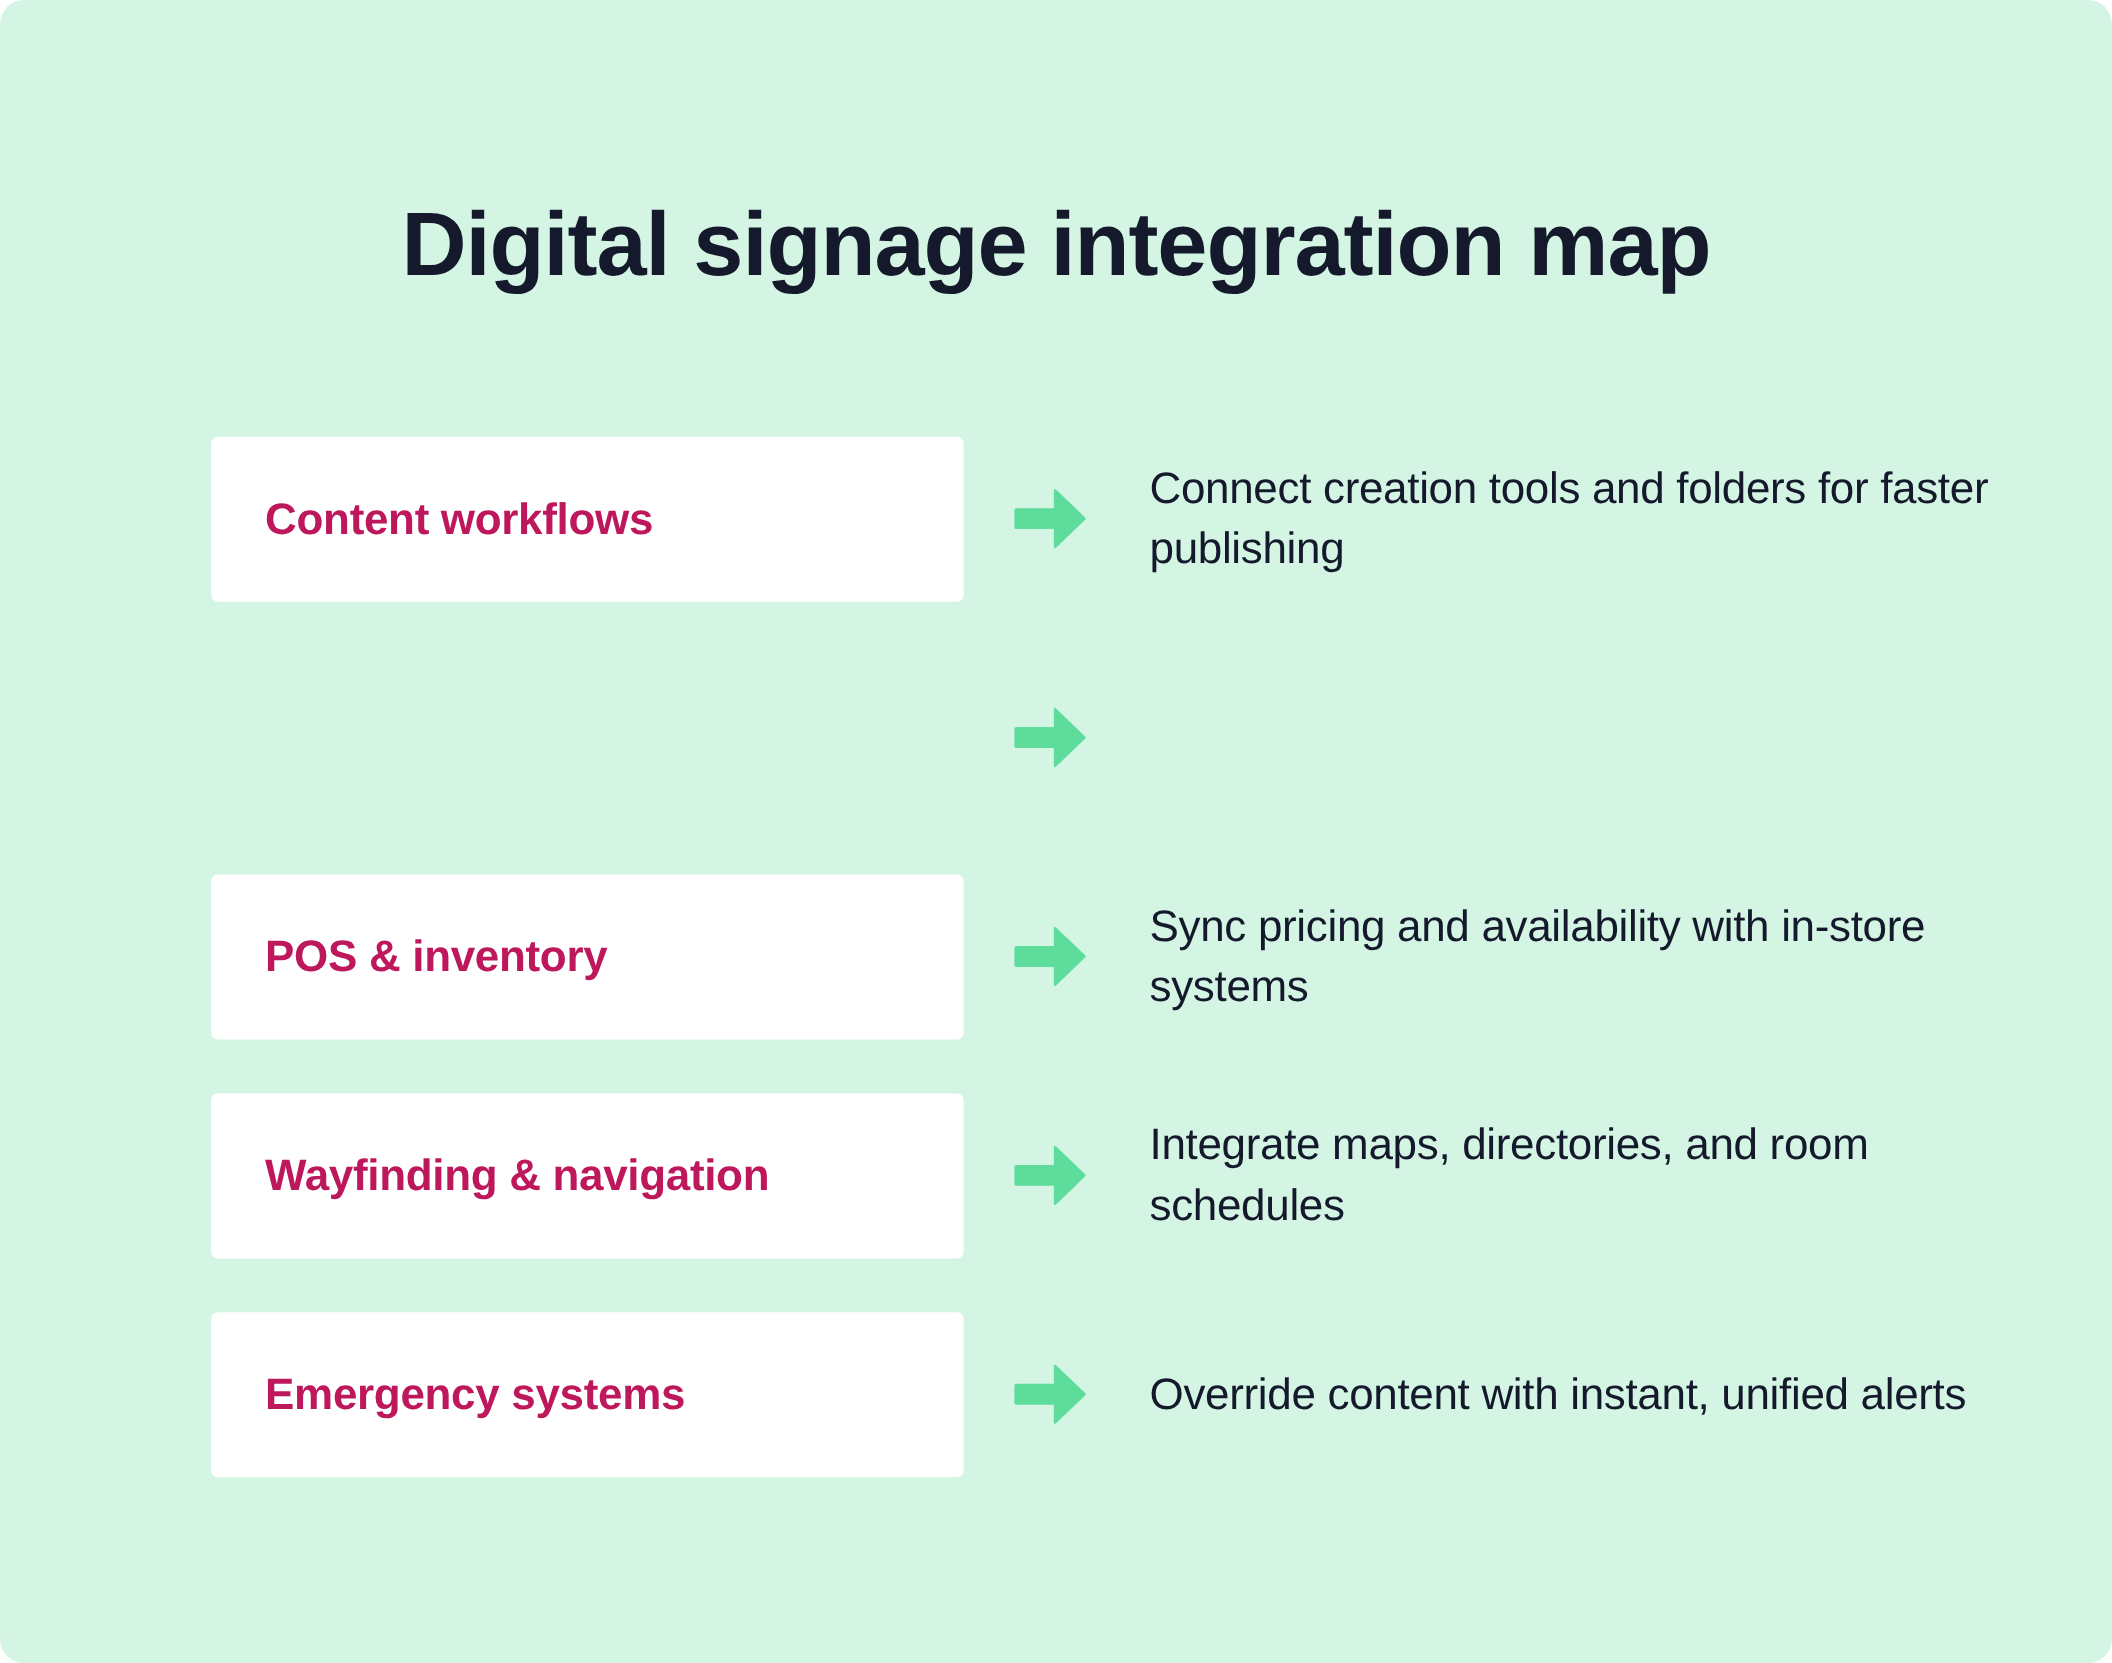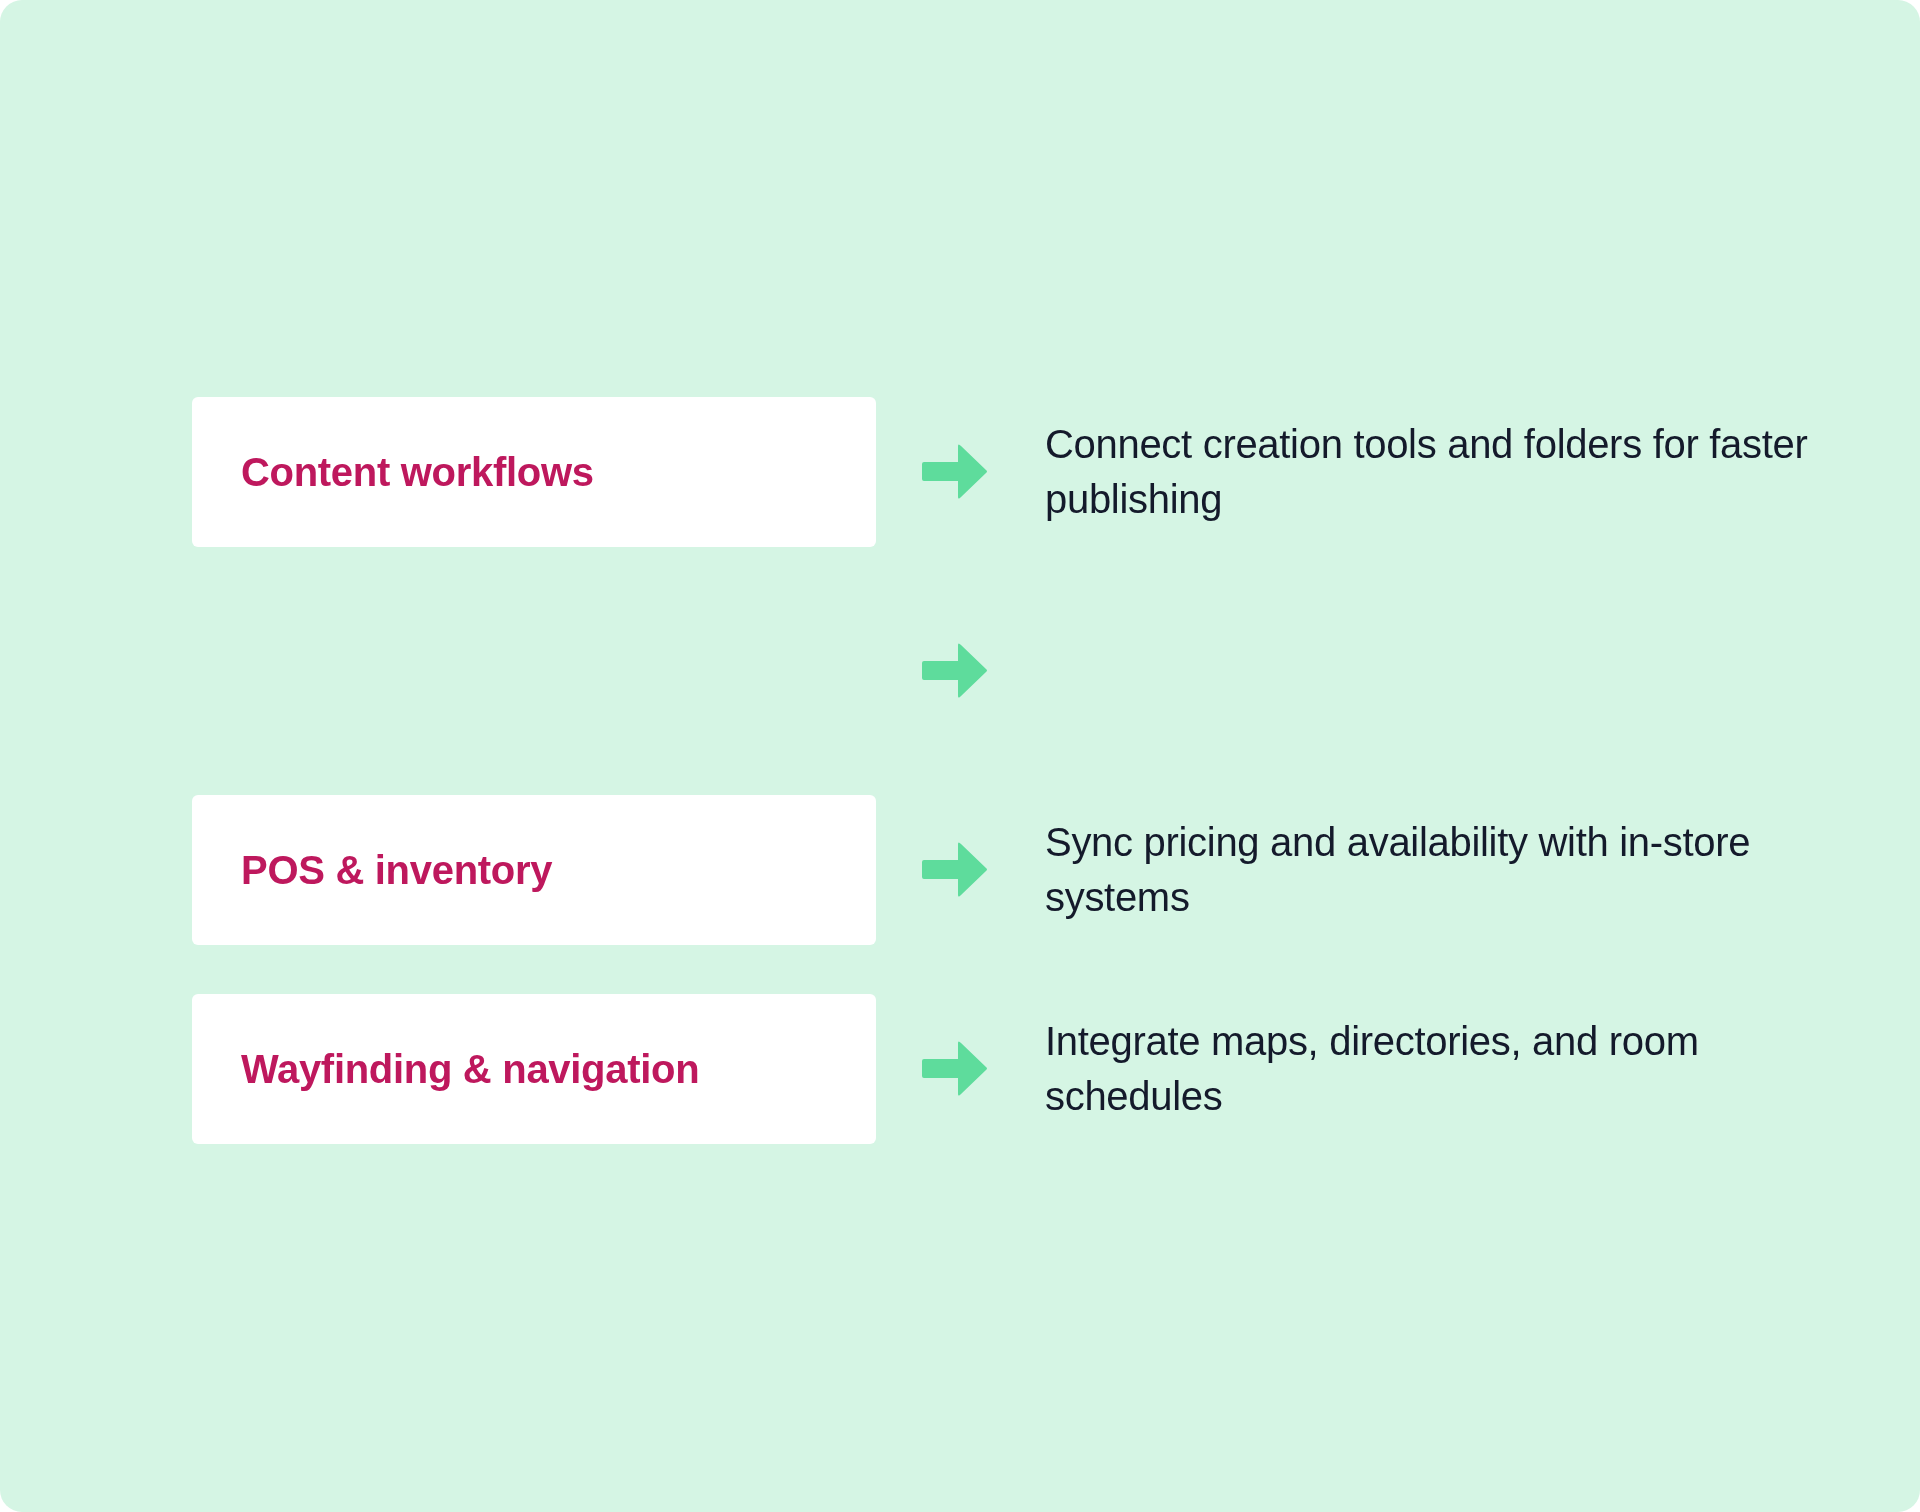--- a/index.html
+++ b/index.html
@@ -29,20 +29,21 @@
       position: absolute; left: 842px; top: 0; height: 150px; width: 780px;
       display: flex; align-items: center;
       font-family: "Liberation Sans", sans-serif; font-weight: 400;
       font-size: 40px; line-height: 55px; color: #141a2b; letter-spacing: -0.3px; margin-left: 11px;
     }
   </style>
 </head>
 <body>
 
 <div class="card">
+  <div class="title">Digital signage integration map</div>
 
   <div class="row" style="top:397px">
     <div class="box">
       <span class="box-label">Content workflows</span>
     </div>
     <svg class="arrow" viewBox="0 0 66 57">
         <path d="M2 19 H36 V3 Q36 0 39 3 L64 27 Q66 28.5 64 30 L39 54 Q36 57 36 54 V38 H2 Q0 38 0 36 V21 Q0 19 2 19 Z" fill="#5edc9c"></path>
       </svg>
     <div class="desc">Connect creation tools and folders for faster publishing</div>
   </div>
@@ -66,13 +67,22 @@
   <div class="row" style="top:994px">
     <div class="box">
       <span class="box-label">Wayfinding &amp; navigation</span>
     </div>
     <svg class="arrow" viewBox="0 0 66 57">
         <path d="M2 19 H36 V3 Q36 0 39 3 L64 27 Q66 28.5 64 30 L39 54 Q36 57 36 54 V38 H2 Q0 38 0 36 V21 Q0 19 2 19 Z" fill="#5edc9c"></path>
       </svg>
     <div class="desc">Integrate maps, directories, and room schedules</div>
   </div>
 
+  <div class="row" style="top:1193px">
+    <div class="box">
+      <span class="box-label">Emergency systems</span>
+    </div>
+    <svg class="arrow" viewBox="0 0 66 57">
+        <path d="M2 19 H36 V3 Q36 0 39 3 L64 27 Q66 28.5 64 30 L39 54 Q36 57 36 54 V38 H2 Q0 38 0 36 V21 Q0 19 2 19 Z" fill="#5edc9c"></path>
+      </svg>
+    <div class="desc">Override content with instant, unified alerts</div>
+  </div>
 </div>
 
 </body></html>

